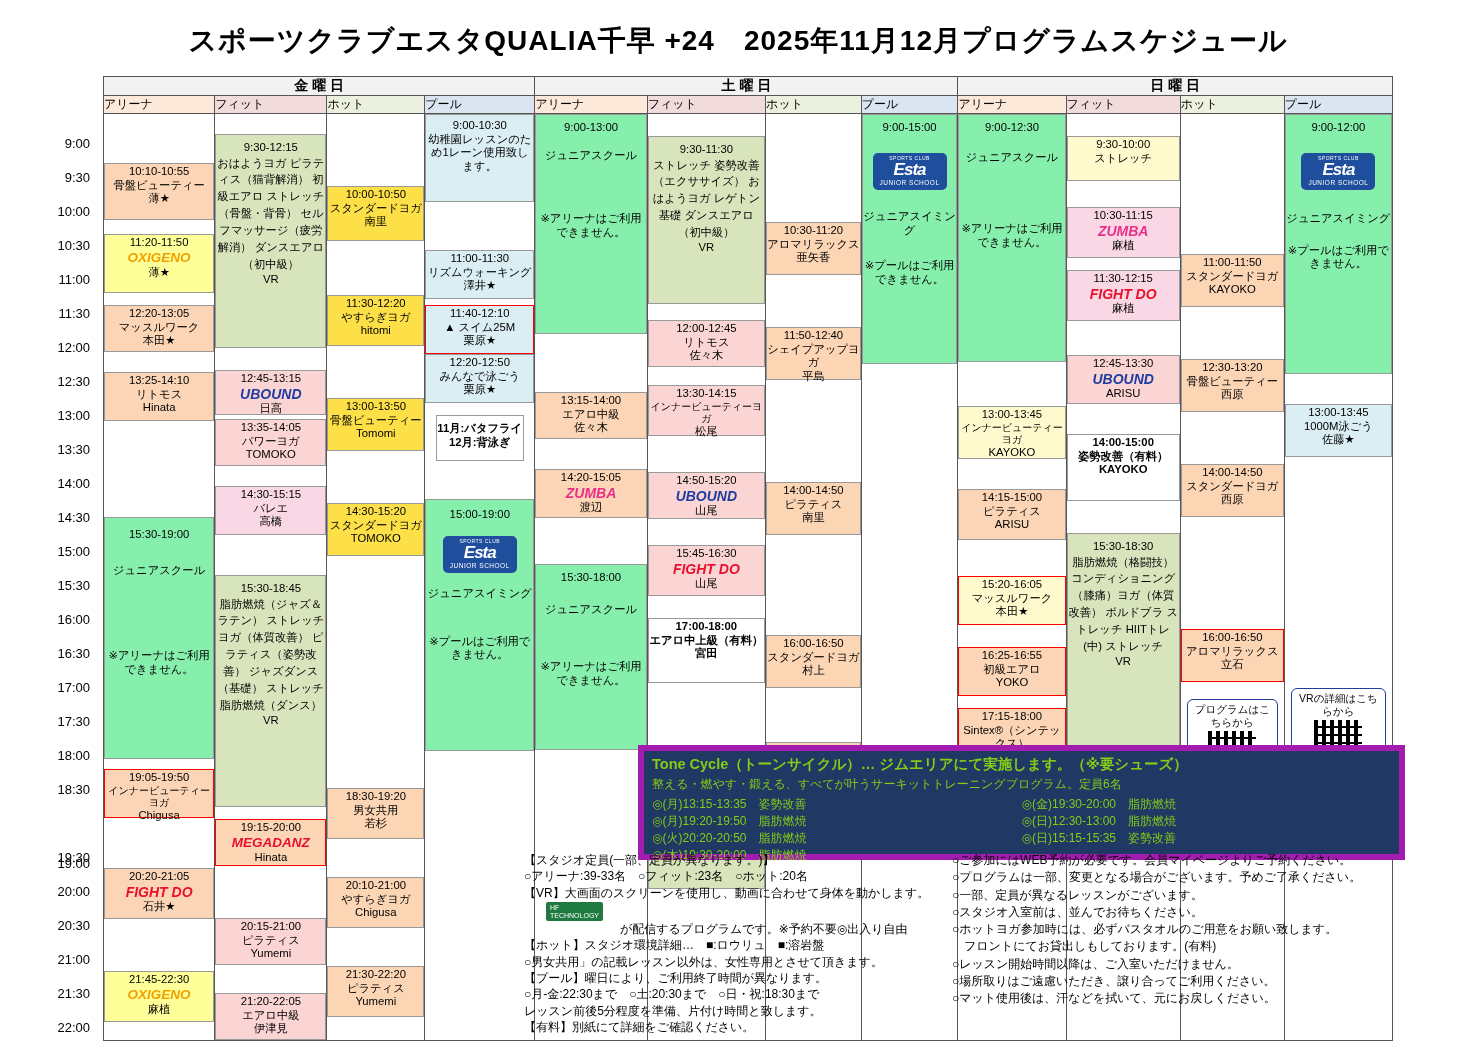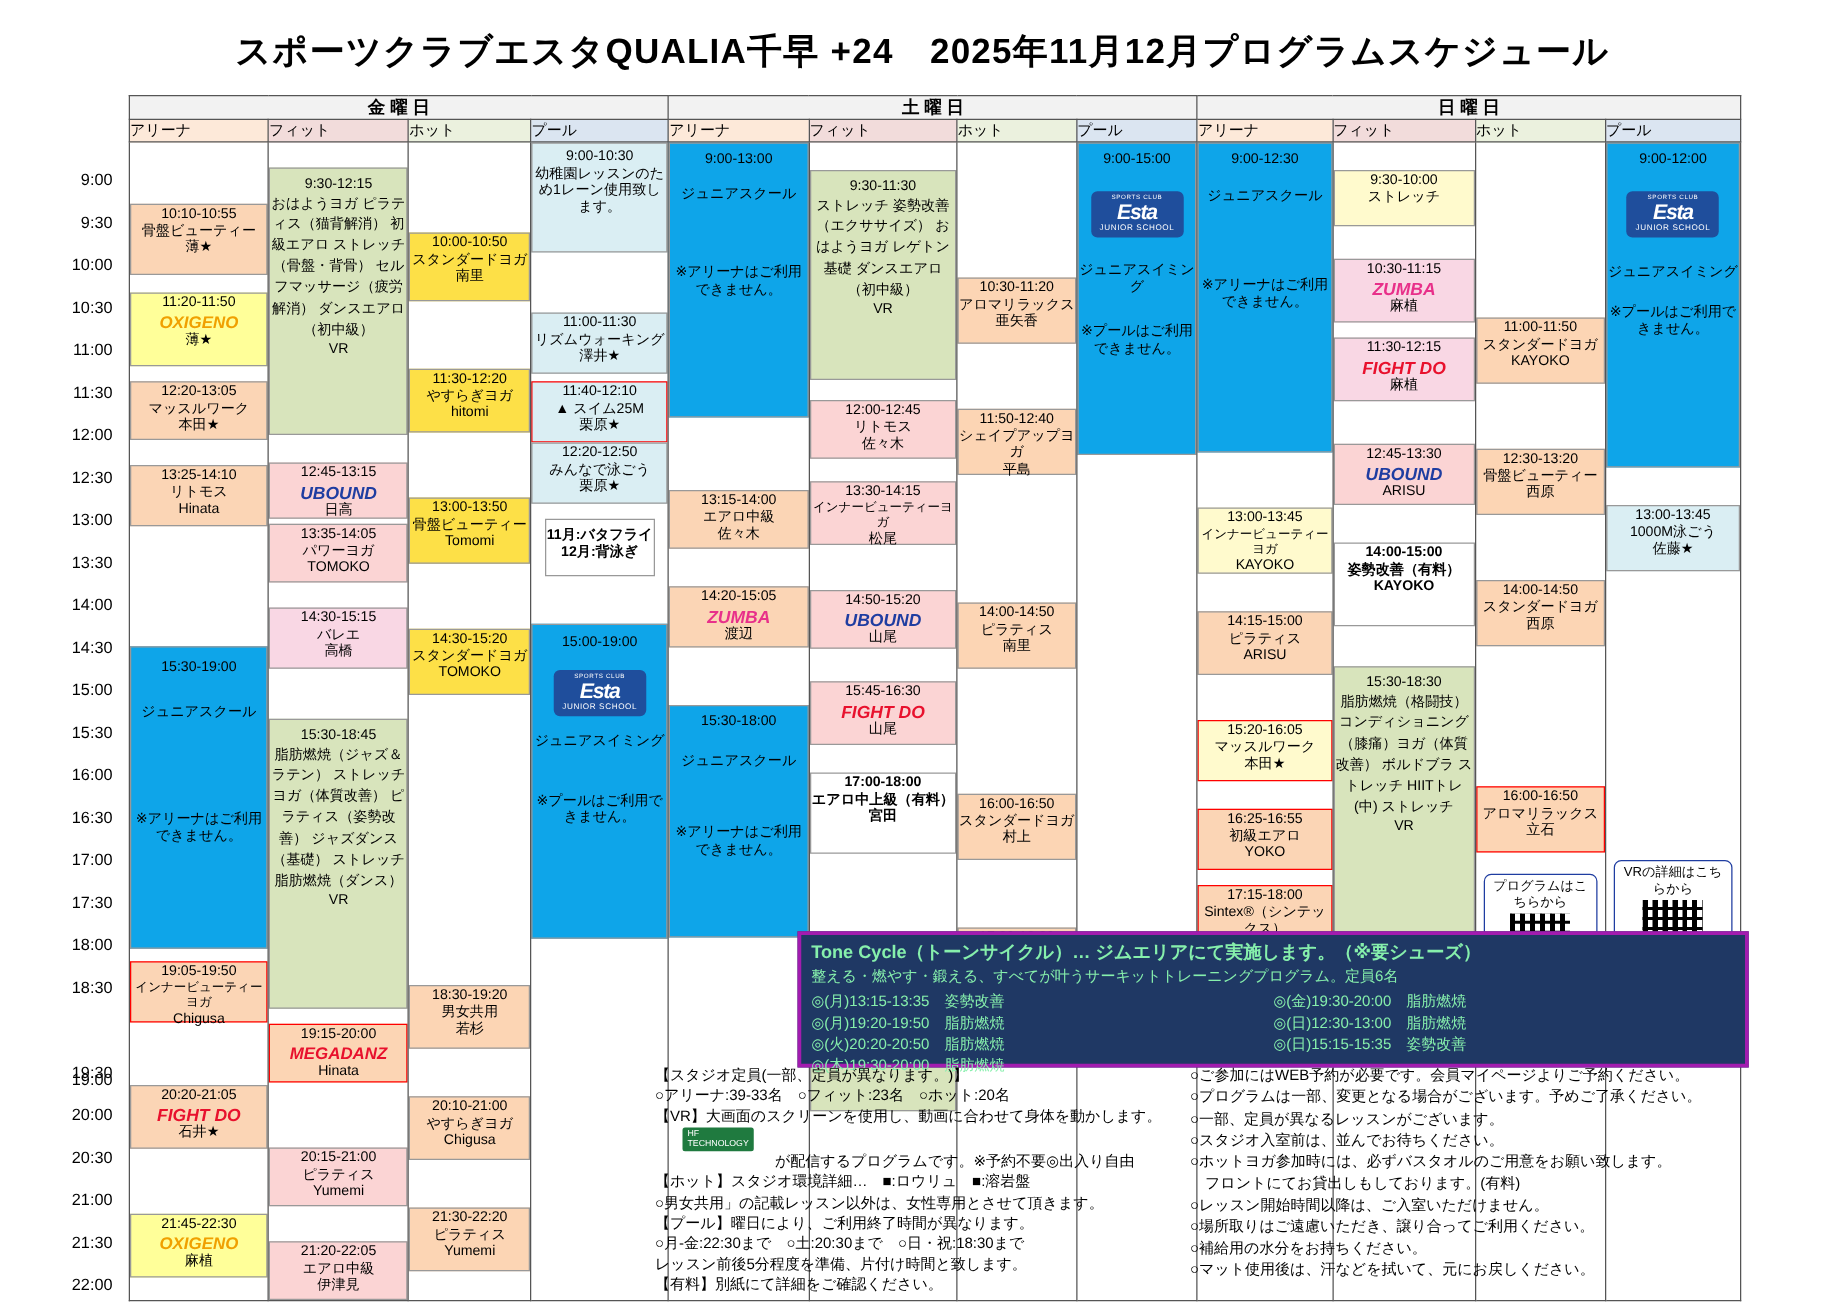--- a/index.html
+++ b/index.html
@@ -21,42 +21,42 @@
   .block{border:1px solid #999;margin:0;padding:1px 0 2px 0;font-size:11.3px;line-height:1.2;}
   .bg-orange{background:#fbd5b5;}
   .bg-orange2{background:#fcd5b4;}
   .bg-yellow{background:#ffff99;}
   .bg-lyellow{background:#fffacd;}
   .bg-pink{background:#fbd4d4;}
   .bg-pink2{background:#f9d7e4;}
   .bg-green{background:#d8e4bc;}
   .bg-green2{background:#fde047;}
   .bg-blue{background:#daeef3;}
-  .bg-gray{background:#0ea5e9;}
+  .bg-gray{background:#86efac;}
   .bg-white{background:#ffffff;font-weight:bold;}
   .bg-peach{background:#fcd5b4;}
   .redbd{border:1.5px solid #ff0000;}
   .logo{display:inline-block;background:#1f4e9c;color:#fff;border-radius:5px;padding:3px 7px 4px 7px;line-height:1;}
   .logo .l1{font-size:17px;font-weight:bold;font-style:italic;letter-spacing:-1px;}
   .logo .l0{font-size:5px;letter-spacing:.5px;display:block;}
   .logo .l2{font-size:6.5px;display:block;margin-top:2px;letter-spacing:.5px;}
   .brand-zumba{font-style:italic;font-weight:bold;color:#e8308a;font-size:14px;}
   .brand-fightdo{font-style:italic;font-weight:bold;color:#e8112d;font-size:14px;}
   .brand-ubound{font-style:italic;font-weight:bold;color:#1f3da1;font-size:14px;}
   .brand-megadanz{font-style:italic;font-weight:bold;color:#e8112d;font-size:13.5px;}
   .brand-oxigeno{font-style:italic;font-weight:bold;color:#f0a000;font-size:13.5px;}
   .qrbox{border:1.5px solid #1f3da1;border-radius:6px;margin:3px 6px;padding:3px;font-size:10.5px;text-align:center;line-height:1.2;}
   .qr{width:48px;height:48px;margin:3px auto 1px auto;
       background:
         linear-gradient(90deg,#000 25%,transparent 0) 0 0/8px 8px,
         linear-gradient(0deg,#000 25%,transparent 0) 0 0/8px 8px,
         repeating-linear-gradient(90deg,#000 0 4px,#fff 4px 8px),
         #fff;
       background-blend-mode:multiply;}
-  .tone{position:absolute;left:638px;top:745px;width:755px;height:103px;background:#1f3864;color:#86efac;border:3px solid #a21caf;}
+  .tone{position:absolute;left:638px;top:745px;width:755px;height:103px;background:#1f3864;color:#84cc16;border:6px solid #a21caf;}
   .tone .t1{font-size:14.5px;font-weight:bold;padding:4px 6px 0 8px;}
   .tone .t2{font-size:12px;padding:2px 6px 3px 8px;}
   .tone .cols{display:flex;font-size:12px;padding:0 8px;}
   .tone .cols div{flex:1;line-height:1.42;}
   .footL{position:absolute;left:524px;top:852px;width:420px;font-size:12px;line-height:1.36;}
   .footR{position:absolute;left:952px;top:852px;width:450px;font-size:12px;line-height:1.44;}
   .hficon{display:inline-block;background:#1f7a3f;color:#fff;font-size:7px;padding:2px 4px;line-height:1.1;border-radius:2px;vertical-align:middle;}
   .vsmall{font-size:10px;}
 </style>
 </head>
@@ -616,16 +616,15 @@
 
   <div class="footR">
     <div>○ご参加にはWEB予約が必要です。会員マイページよりご予約ください。</div>
     <div>○プログラムは一部、変更となる場合がございます。予めご了承ください。</div>
     <div>○一部、定員が異なるレッスンがございます。</div>
     <div>○スタジオ入室前は、並んでお待ちください。</div>
     <div>○ホットヨガ参加時には、必ずバスタオルのご用意をお願い致します。</div>
     <div>　フロントにてお貸出しもしております。(有料)</div>
     <div>○レッスン開始時間以降は、ご入室いただけません。</div>
     <div>○場所取りはご遠慮いただき、譲り合ってご利用ください。</div>
-    <div>○補給用の水分をお持ちください。</div>
     <div>○マット使用後は、汗などを拭いて、元にお戻しください。</div>
   </div>
 </div>
 
 </body></html>

